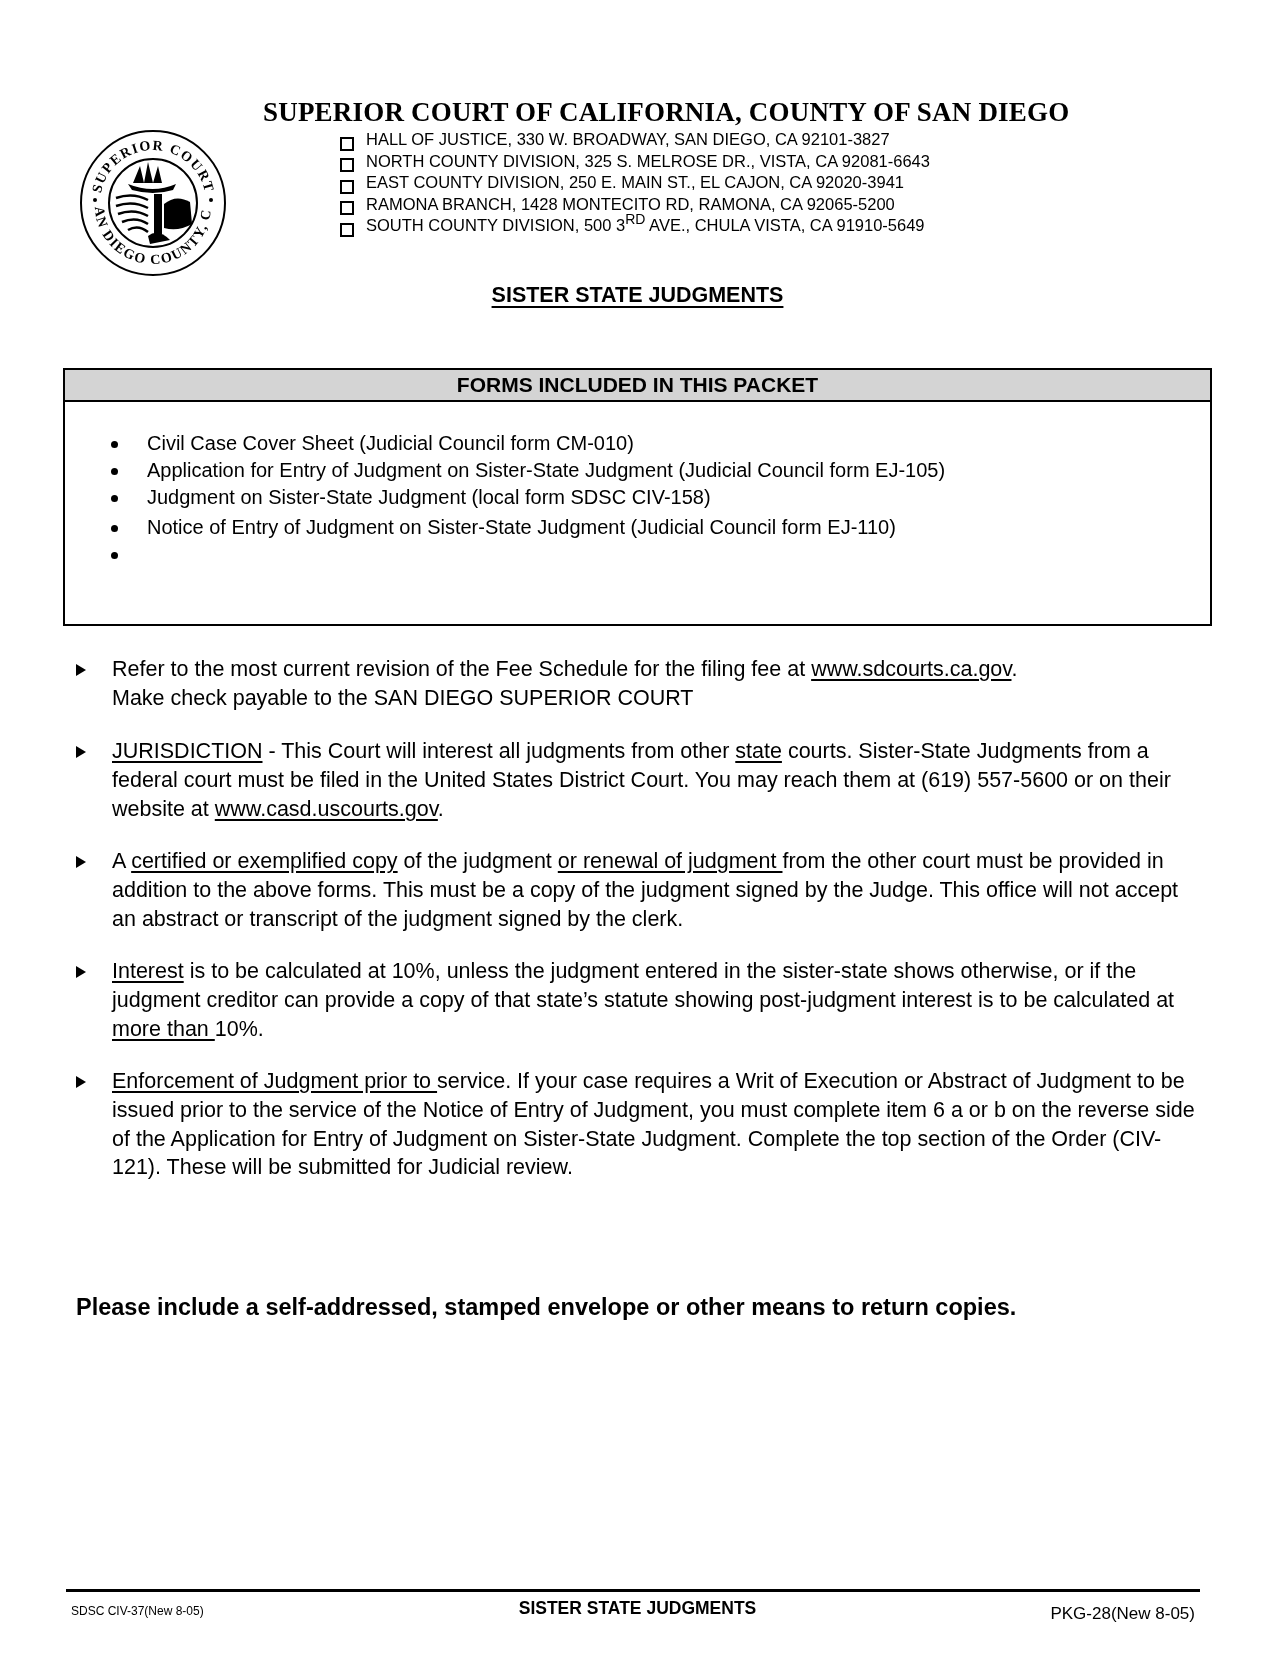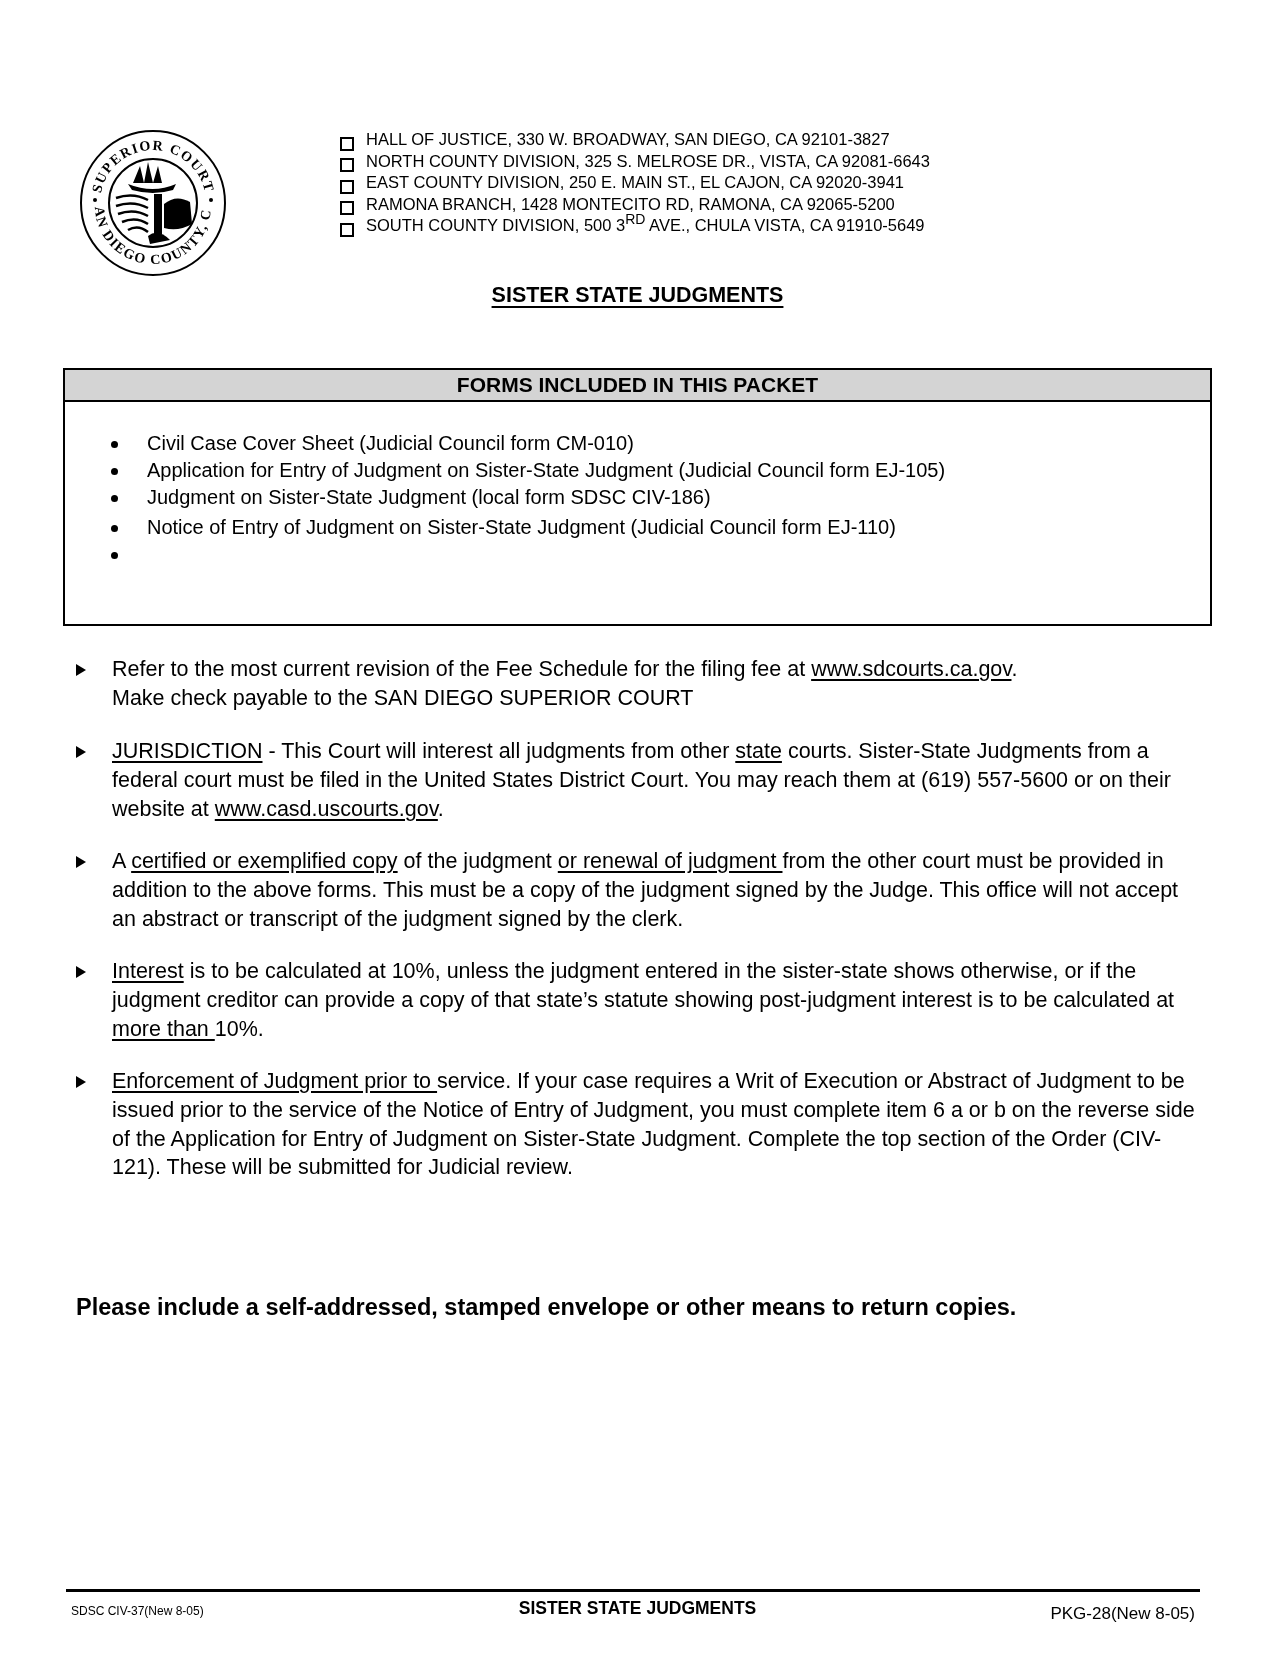--- a/index.html
+++ b/index.html
@@ -211,20 +211,21 @@
     <circle cx="133" cy="72" r="2" fill="#000"></circle>
 
     <path d="M55 55 L62 38 L66 55 L70 34 L75 55 L80 38 L84 55 Z" fill="#000"></path>
     <path d="M50 56 Q75 66 98 56 L95 62 Q75 68 54 62 Z" fill="#000"></path>
     <path d="M38 70 Q55 64 70 72 M38 78 Q55 72 70 80 M40 86 Q56 80 70 88 M44 94 Q58 88 70 96 M50 102 Q60 96 70 104" stroke="#000" stroke-width="2.5" fill="none"></path>
     <rect x="76" y="66" width="8" height="40" fill="#000"></rect>
     <path d="M86 76 Q98 66 112 74 L114 96 Q100 104 86 100 Z" fill="#000"></path>
     <path d="M70 108 Q80 100 92 112 L72 116 Z" fill="#000"></path>
   </svg>
 
+  <div class="court-title">SUPERIOR COURT OF CALIFORNIA, COUNTY OF SAN DIEGO</div>
 
   <div class="locations">
     <div class="loc-row">
       <span class="checkbox"></span>
       <span>HALL OF JUSTICE, 330 W. BROADWAY, SAN DIEGO, CA 92101-3827</span>
     </div>
     <div class="loc-row">
       <span class="checkbox"></span>
       <span>NORTH COUNTY DIVISION, 325 S. MELROSE DR., VISTA, CA 92081-6643</span>
     </div>
@@ -244,21 +245,21 @@
 
   <div class="doc-title">
     <span>SISTER STATE JUDGMENTS</span>
   </div>
 
   <div class="forms-box">
     <div class="forms-header">FORMS INCLUDED IN THIS PACKET</div>
     <ul class="forms-list">
       <li><span class="bullet"></span><span>Civil Case Cover Sheet (Judicial Council form CM-010)</span></li>
       <li><span class="bullet"></span><span>Application for Entry of Judgment on Sister-State Judgment (Judicial Council form EJ-105)</span></li>
-      <li><span class="bullet"></span><span>Judgment on Sister-State Judgment (local form SDSC CIV-186)</span></li>
+      <li><span class="bullet"></span><span>Judgment on Sister-State Judgment (local form SDSC CIV-158)</span></li>
       <li class="gap"><span class="bullet"></span><span>Notice of Entry of Judgment on Sister-State Judgment (Judicial Council form EJ-110)</span></li>
       <li><span class="bullet"></span></li>
     </ul>
   </div>
 
   <div class="info" style="top:655px;">
     <span class="arrow"></span>
     <div class="text">
       <span>Refer to the most current revision of the Fee Schedule for the filing fee at </span><span class="u">www.sdcourts.ca.gov</span><span>.</span><br>
       <span>Make check payable to the SAN DIEGO SUPERIOR COURT</span>

